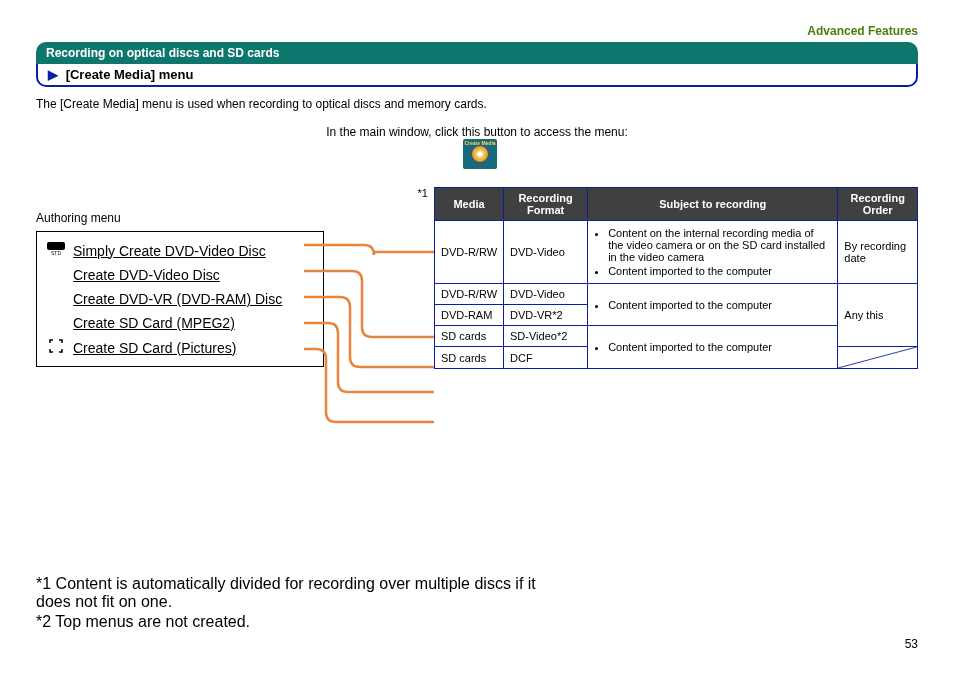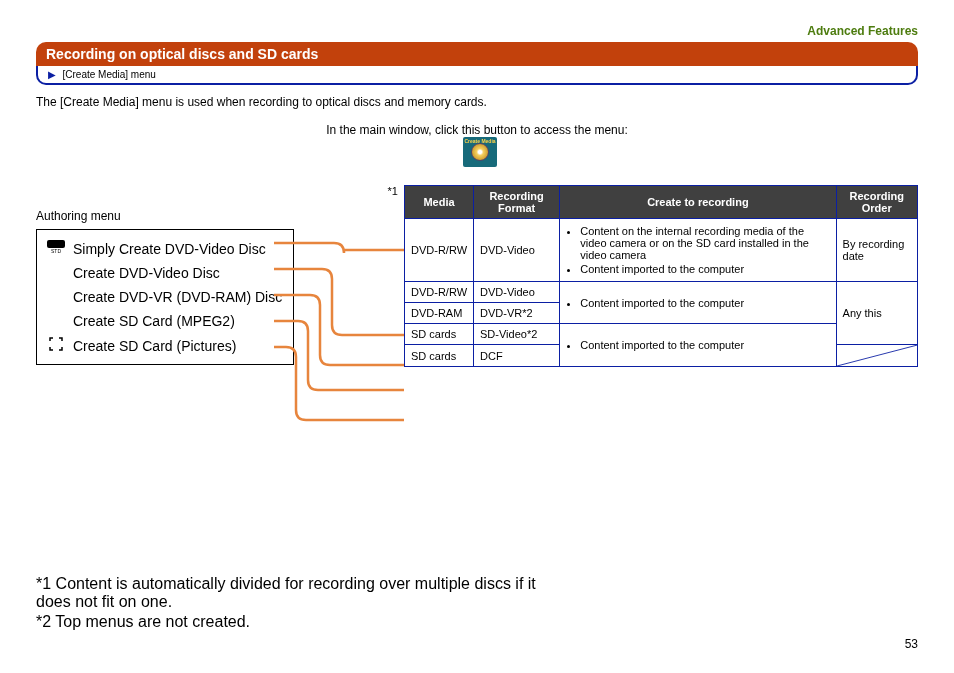--- a/index.html
+++ b/index.html
@@ -14,51 +14,52 @@
     position: relative;
   }
   .breadcrumb {
     text-align: right;
     color: #4d7c0f;
     font-weight: bold;
     font-size: 12px;
     margin-bottom: 4px;
   }
   .section-bar {
-    background: #c2410c;
+    background: #0f766e;
     color: #fff;
     font-weight: bold;
-    font-size: 14px;
+    font-size: 12px;
     padding: 4px 10px;
     border-radius: 10px 10px 0 0;
   }
   .subsection-bar {
     border: 2px solid #0b1fa3;
     border-top: none;
-    font-weight: normal;
-    font-size: 10px;
+    font-weight: bold;
+    font-size: 13px;
     padding: 3px 10px;
     border-radius: 0 0 10px 10px;
     margin-bottom: 10px;
   }
   .subsection-bar .arrow {
     color: #0b1fa3;
     margin-right: 4px;
   }
   .intro { margin: 10px 0 14px; }
   .access-line { margin-bottom: 18px; display: flex; align-items: center; flex-direction: column; }
   .menu-label { margin: 24px 0 6px; }
   .content-row { display: flex; align-items: flex-start; }
 
   .menu-box {
     border: 1px solid #000;
-    width: 258px;
+    width: 288px;
     padding: 6px 8px;
     font-family: Arial, sans-serif;
     font-size: 14px;
+    text-decoration: underline;
   }
   .menu-row {
     display: flex;
     align-items: center;
     padding: 4px 0;
   }
   .menu-icon {
     width: 22px;
     text-align: center;
     font-size: 12px;
@@ -219,21 +220,21 @@
       </g>
     </svg>
   </div>
 
   <div class="table-wrap">
     <table class="recording">
       <thead>
         <tr>
           <th>Media</th>
           <th>Recording Format</th>
-          <th>Create to recording</th>
+          <th>Subject to recording</th>
           <th>Recording Order</th>
         </tr>
       </thead>
       <tbody>
         <tr>
           <td class="media">DVD-R/RW</td>
           <td class="format">DVD-Video</td>
           <td>
             <ul>
               <li>Content on the internal recording media of the video camera or on the SD card installed in the video camera</li>

